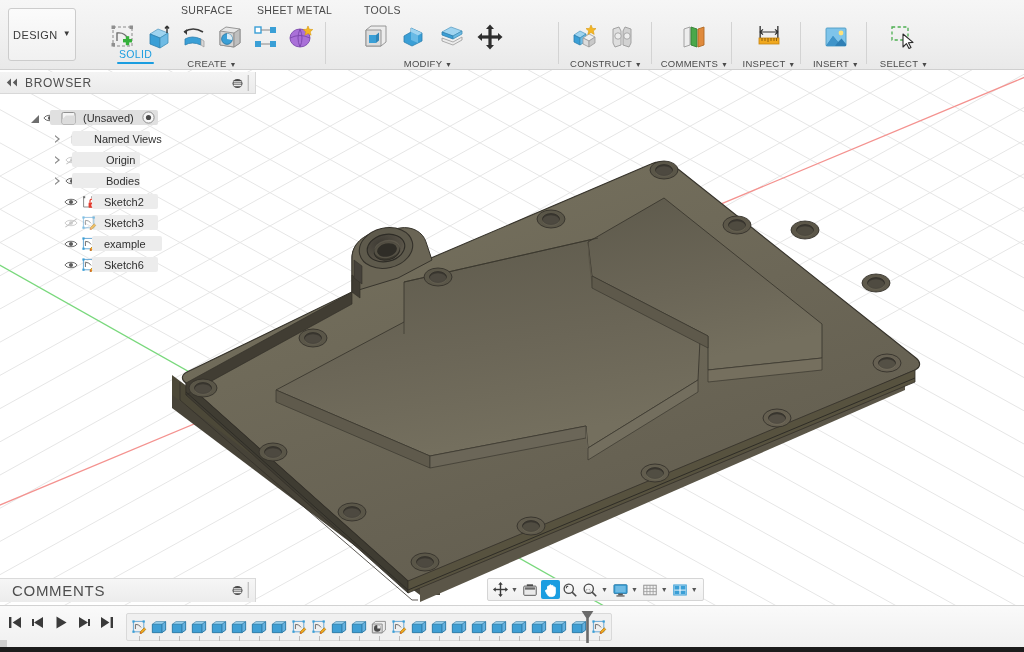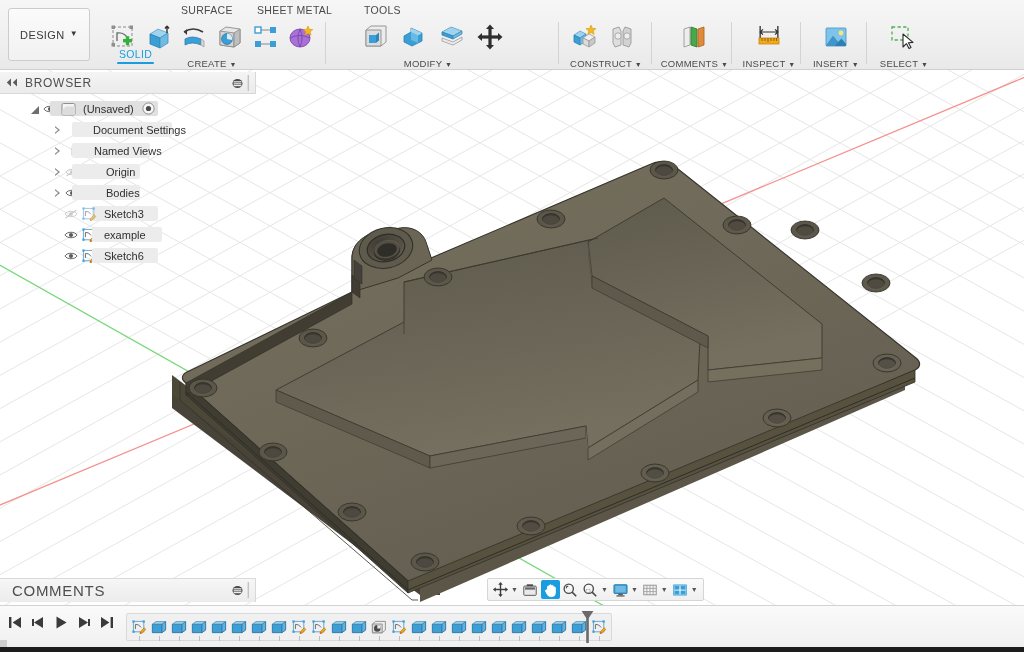--- a/index.html
+++ b/index.html
@@ -24,21 +24,21 @@
     position:absolute; top:1px; height:19px; line-height:16px;
     font-size:10.5px; letter-spacing:.3px; color:#4a4a4a; text-align:center;
     padding:1px 6px 0 6px; cursor:default; white-space:nowrap;
   }
   .tab.active { color:#1a9de0; font-weight:normal;margin-top:44px; }
   .tab.active::after {
     content:""; position:absolute; left:4px; right:4px; bottom:0px;
     height:2.5px; background:#1a9de0; border-radius:1px;
   }
   .design-btn {
-    position:absolute; left:8px; top:8px; width:82px; height:53px;
+    position:absolute; left:8px; top:8px; width:68px; height:53px;
     background:linear-gradient(#fbfbfb,#f1f1f1); border:1px solid #cccccc;
     border-radius:3px; display:flex; align-items:center; justify-content:center;
     font-size:11px; color:#3a3a3a; letter-spacing:.4px; cursor:pointer;
   }
   .design-btn .cv { font-size:8px; margin-left:5px; position:relative; top:-1px;}
   .panel { position:absolute; top:18px; height:52px; }
   .panel .icons { display:flex; align-items:flex-start; height:38px; gap:2px; padding-top:1px;}
   .panel .plabel {
     position:absolute; left:0; right:0; bottom:1px; text-align:center;
     font-size:9.5px; color:#4a4a4a; letter-spacing:.25px; white-space:nowrap;
@@ -56,21 +56,21 @@
   .browser-head {
     position:absolute; left:0; top:72px; width:256px; height:22px;
     background:linear-gradient(#f4f4f4,#ebebeb); border-bottom:1px solid #d8d8d8;
     border-right:1px solid #d8d8d8;
     display:flex; align-items:center; padding-left:6px; gap:7px;
   }
   .browser-head .title { font-size:12px; color:#4e4e4e; letter-spacing:.7px; }
   .collapse-ic { color:#5d5d5d; font-size:10px; line-height:1; }
   .head-right { position:absolute; right:4px; top:0; height:22px;
                 display:flex; align-items:center; gap:3px; }
-  .tree { position:absolute; left:0; top:94px; width:250px; padding-top:4px; }
+  .tree { position:absolute; left:0; top:94px; width:250px; padding-top:13px; }
   .trow { position:relative; height:21px; display:flex; align-items:center; }
   .trow .hl { position:absolute; height:15px; border-radius:2px; background:#ececec; }
   .trow .lbl { position:relative; font-size:11px; color:#2f2f2f; white-space:nowrap; }
   .arrow { width:11px; height:11px; position:relative; flex:0 0 auto; }
   .arrow.closed::before {
     content:""; position:absolute; left:3px; top:1.5px;
     border-left:5px solid transparent; border-right:0 solid transparent;
     border-top:4px solid transparent; border-bottom:4px solid transparent;
     border-left-color:#8a8a8a;
   }
@@ -663,30 +663,20 @@
         <rect x="1" y="1.5" width="13" height="11.5" rx="1.4" fill="#f4f4f4" stroke="#8f8f8f" stroke-width="1"></rect>
         <path d="M1.2 8.6 L5 4.6 L14 4.6 L14 12 A1.2 1.2 0 0 1 12.8 13 L2.4 13 A1.2 1.2 0 0 1 1.2 11.8 Z" fill="#dcdcdc"></path>
       </svg>
       <span class="lbl" style="margin-left:7px;">(Unsaved)</span>
       <svg width="13" height="13" viewBox="0 0 13 13" style="margin-left:8px; position:relative;">
         <circle cx="6.5" cy="6.5" r="5.6" fill="#f7f7f7" stroke="#8d8d8d" stroke-width="1"></circle>
         <circle cx="6.5" cy="6.5" r="2.6" fill="#4a4a4a"></circle>
       </svg>
     </div>
 
-    <div class="trow">
-      <div class="hl" style="left:72px; width:100px;"></div>
-      <div style="width:52px;"></div>
-      <span class="arrow closed"></span>
-      <svg width="15" height="15" viewBox="0 0 16 16" style="margin-left:8px;">
-        <path d="M8 1.2 L9.3 2.4 L11 2 L11.5 3.7 L13.2 4.3 L12.7 6 L14 7.2 L12.7 8.4 L13.2 10.1 L11.5 10.7 L11 12.4 L9.3 12 L8 13.2 L6.7 12 L5 12.4 L4.5 10.7 L2.8 10.1 L3.3 8.4 L2 7.2 L3.3 6 L2.8 4.3 L4.5 3.7 L5 2 L6.7 2.4 Z" fill="#9a9a9a"></path>
-        <circle cx="8" cy="7.2" r="2.5" fill="#f6f6f6"></circle>
-      </svg>
-      <span class="lbl" style="margin-left:7px;">Document Settings</span>
-    </div>
 
     <div class="trow">
       <div class="hl" style="left:72px; width:78px;"></div>
       <div style="width:52px;"></div>
       <span class="arrow closed"></span>
       <svg width="16" height="13" viewBox="0 0 16 13" style="margin-left:8px;">
         <path d="M0.8 2.4 L6 2.4 L7.2 3.8 L15.2 3.8 L15.2 11.4 L0.8 11.4 Z" fill="#9c9c9c"></path>
         <path d="M0.8 4.6 L15.2 4.6 L15.2 11.4 L0.8 11.4 Z" fill="#b5b5b5"></path>
       </svg>
       <span class="lbl" style="margin-left:7px;">Named Views</span>
@@ -717,20 +707,37 @@
         <circle cx="7.5" cy="5.5" r="2.2" fill="#5a5a5a"></circle>
       </svg>
       <svg width="16" height="13" viewBox="0 0 16 13" style="margin-left:4px;">
         <path d="M0.8 2.4 L6 2.4 L7.2 3.8 L15.2 3.8 L15.2 11.4 L0.8 11.4 Z" fill="#9c9c9c"></path>
         <path d="M0.8 4.6 L15.2 4.6 L15.2 11.4 L0.8 11.4 Z" fill="#b5b5b5"></path>
       </svg>
       <span class="lbl" style="margin-left:7px;">Bodies</span>
     </div>
 
 
+    <div class="trow">
+      <div class="hl" style="left:92px; width:66px;"></div>
+      <div style="width:62px;"></div>
+      <svg class="eye" width="15" height="11" viewBox="0 0 15 11" style="margin-left:2px;">
+        <path d="M1 5.5 C3.4 1.6 11.6 1.6 14 5.5 C11.6 9.4 3.4 9.4 1 5.5 Z" fill="none" stroke="#5a5a5a" stroke-width="1"></path>
+        <circle cx="7.5" cy="5.5" r="2.2" fill="#5a5a5a"></circle>
+      </svg>
+      <svg width="15" height="14" viewBox="0 0 15 14" style="margin-left:4px;">
+        <path d="M1.6 1.6 L1.6 12 L11 12" fill="none" stroke="#8d8d8d" stroke-width="1"></path>
+        <rect x="1.2" y="1.2" width="2" height="2" fill="#6f6f6f"></rect>
+        <rect x="9.4" y="1.2" width="2" height="2" fill="#6f6f6f"></rect>
+        <rect x="6.6" y="7.4" width="6.6" height="5.4" rx="0.7" fill="#e23b2e"></rect>
+        <path d="M8 7.4 L8 6 A1.9 1.9 0 0 1 11.8 6 L11.8 7.4" fill="none" stroke="#e23b2e" stroke-width="1.2"></path>
+        <rect x="9.4" y="9.2" width="1.1" height="2.2" fill="#ffffff"></rect>
+      </svg>
+      <span class="lbl" style="margin-left:7px;">Sketch2</span>
+    </div>
 
     <div class="trow">
       <div class="hl" style="left:92px; width:66px;"></div>
       <div style="width:62px;"></div>
       <svg class="eye" width="15" height="11" viewBox="0 0 15 11" style="margin-left:2px;">
         <path d="M1 5.5 C3.4 1.6 11.6 1.6 14 5.5 C11.6 9.4 3.4 9.4 1 5.5 Z" fill="none" stroke="#c9c9c9" stroke-width="1"></path>
         <circle cx="7.5" cy="5.5" r="2.2" fill="#d2d2d2"></circle>
         <line x1="1.5" y1="10" x2="13.5" y2="1" stroke="#c3c3c3" stroke-width="1.1"></line>
       </svg>
       <svg width="15" height="14" viewBox="0 0 15 14" style="margin-left:4px; opacity:.65;">

